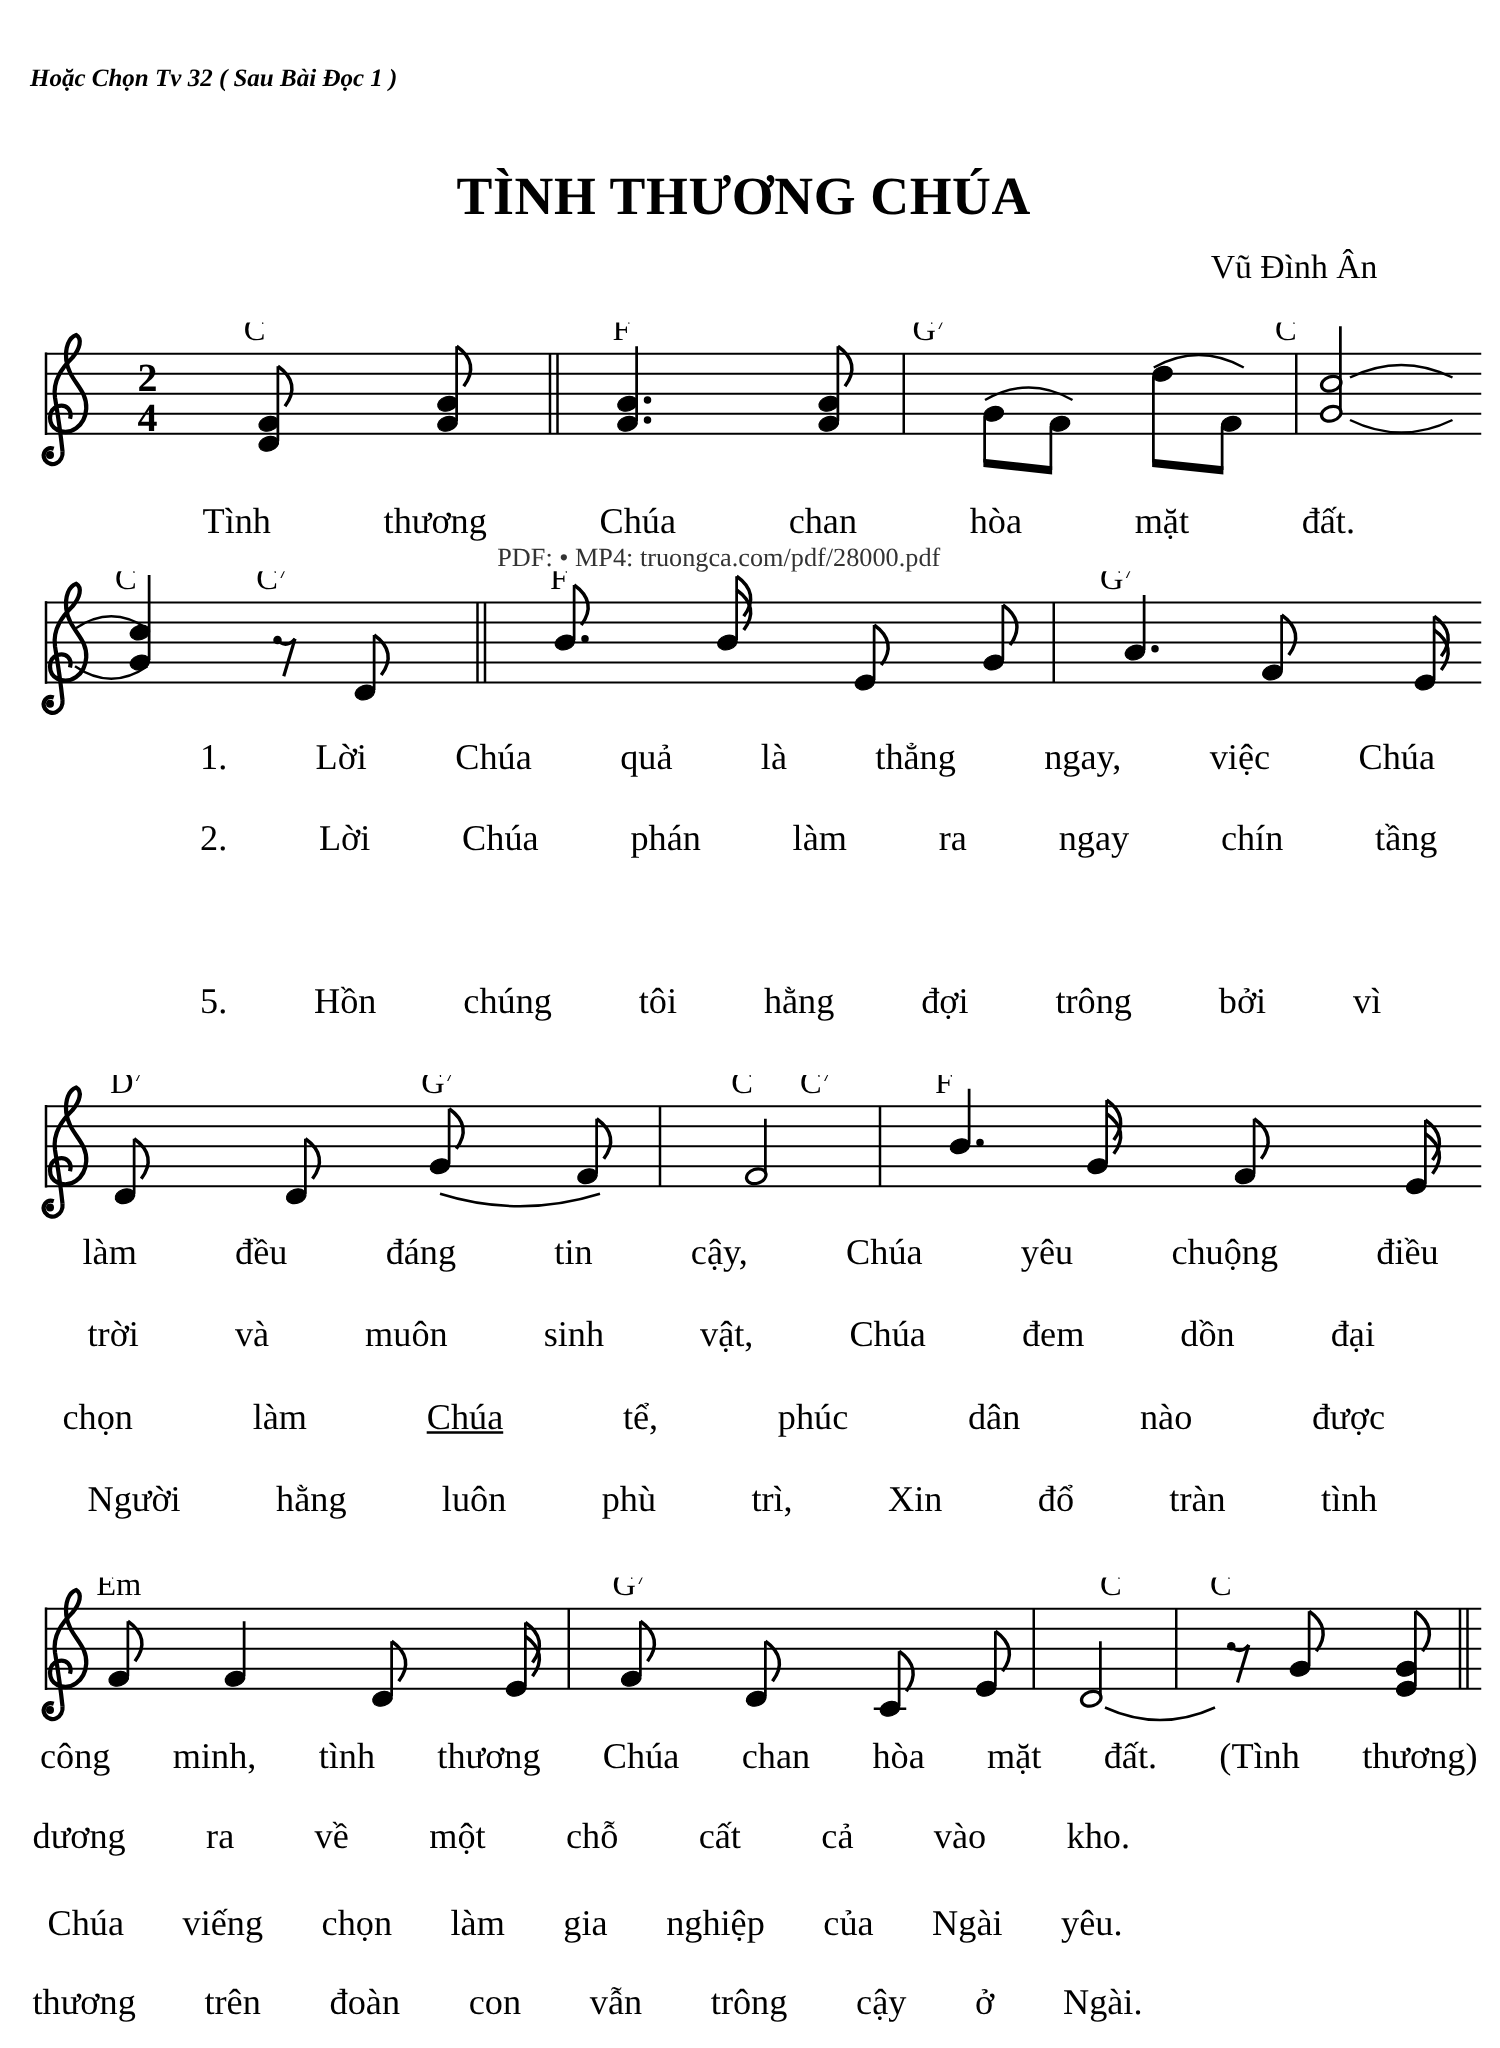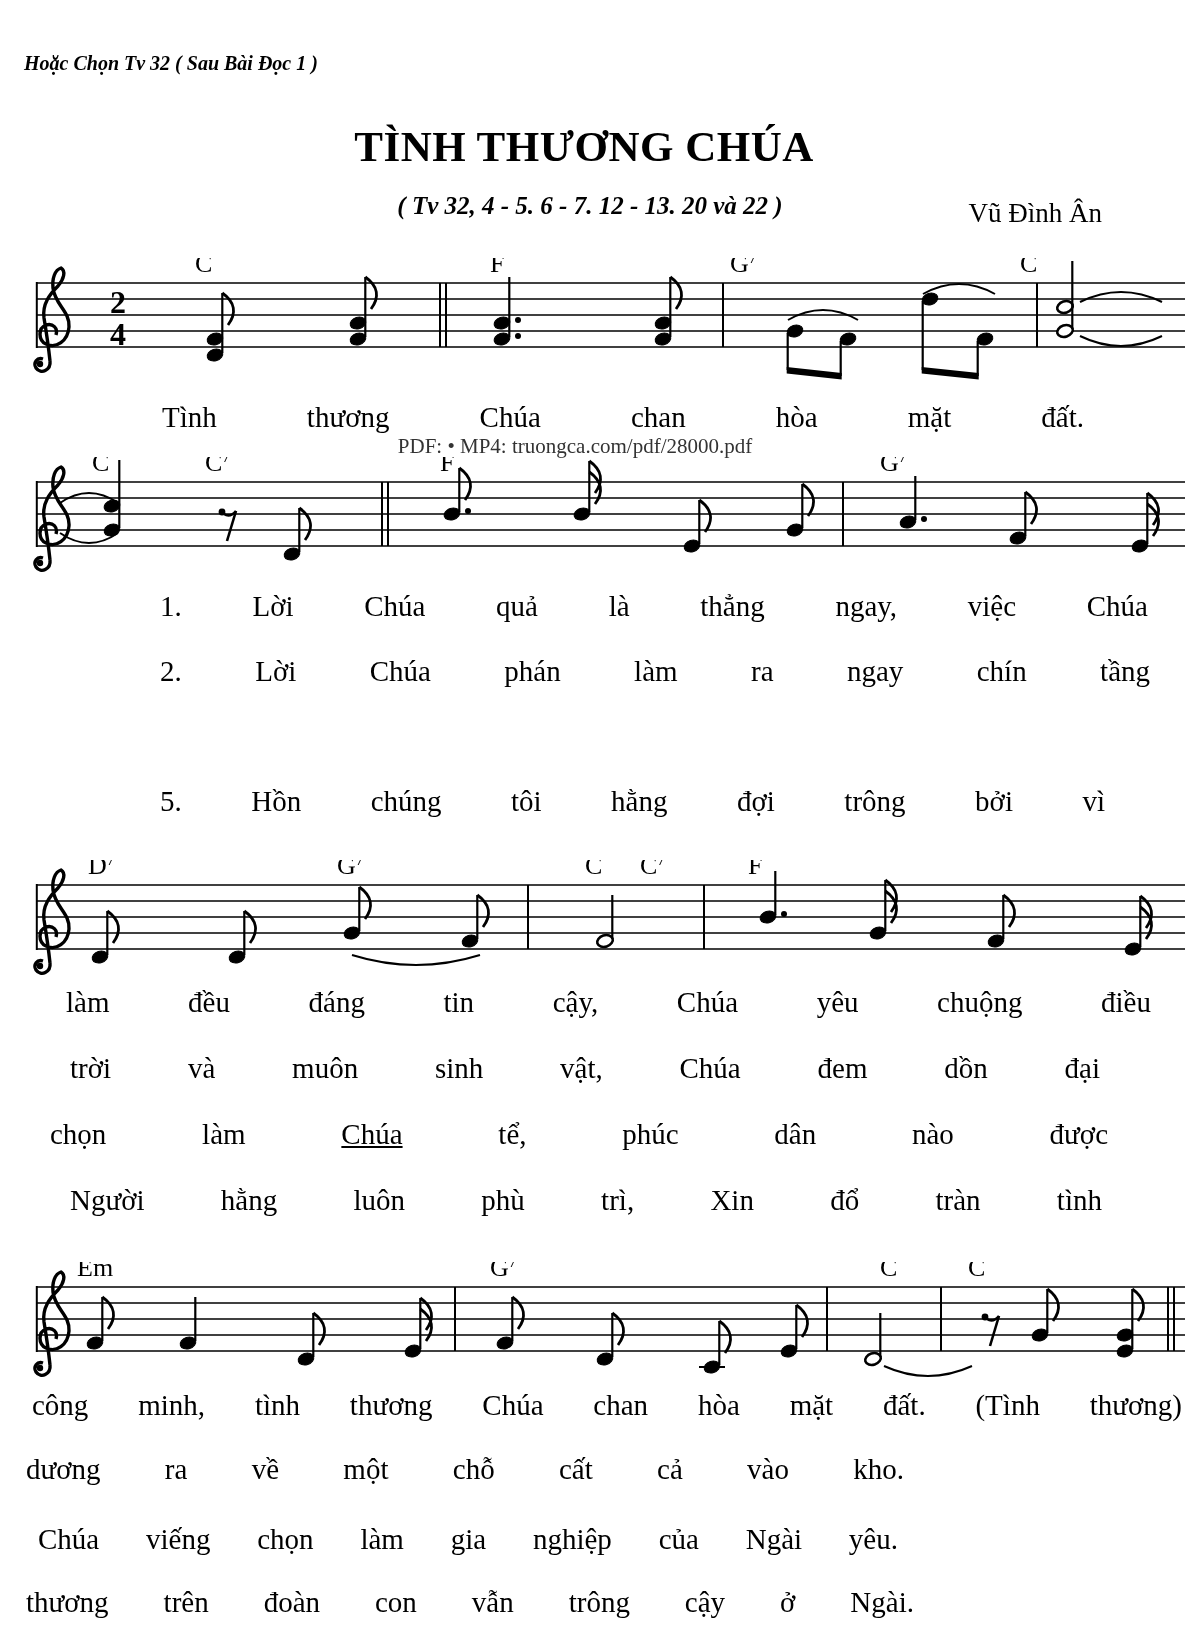--- a/index.html
+++ b/index.html
@@ -1,19 +1,19 @@
 <!DOCTYPE html>
 <html><head>
 <meta charset="utf-8">
 <style>
   html,body{margin:0;padding:0;background:#fff;}
   .page{position:relative;width:1200px;height:1638px;background:#fff;overflow:hidden;
         font-family:"Liberation Serif",serif;color:#000;}
   .header-note{position:absolute;left:24px;top:52px;font-size:20px;font-weight:bold;font-style:italic;}
-  .title{position:absolute;left:0;top:118px;width:1160px;margin:4px;text-align:center;
+  .title{position:absolute;left:0;top:118px;width:1160px;margin:15px;text-align:center;
          font-size:43px;font-weight:bold;letter-spacing:.5px;}
   .subtitle{position:absolute;left:0;top:192px;width:1180px;text-align:center;
             font-size:25px;font-weight:bold;font-style:italic;}
   .author{position:absolute;top:198px;right:98px;font-size:27px;}
   .watermark{position:absolute;left:0;top:434px;width:1150px;text-align:center;
              font-size:21px;color:#333;}
   .stave{position:absolute;left:0;width:1200px;height:150px;}
   .stave text{font-family:"Liberation Serif",serif;}
   .chord{font-size:26px;}
   .chord .sup{font-size:16px;}
@@ -22,21 +22,20 @@
          text-align:justify;text-align-last:justify;white-space:nowrap;}
   .ul{text-decoration:underline;}
 </style>
 </head>
 <body>
 
 <div class="page">
 
   <div class="header-note">Hoặc Chọn Tv 32 ( Sau Bài Đọc 1 )</div>
   <h1 class="title">TÌNH THƯƠNG CHÚA</h1>
-  <div class="subtitle">( Tv 32, 4 - 5. 6 - 7. 12 - 13. 20 và 22 )</div>
   <div class="author">Vũ Đình Ân</div>
   <div class="watermark">PDF: • MP4: truongca.com/pdf/28000.pdf</div>
 
   <svg class="stave" style="top:258px" viewBox="0 0 1200 150">
     <text class="chord" y="14" x="195"><tspan>C</tspan><tspan class="sup" dy="-9"></tspan></text>
     <text class="chord" y="14" x="490"><tspan>F</tspan><tspan class="sup" dy="-9"></tspan></text>
     <text class="chord" y="14" x="730"><tspan>G</tspan><tspan class="sup" dy="-9">7</tspan></text>
     <text class="chord" y="14" x="1020"><tspan>C</tspan><tspan class="sup" dy="-9"></tspan></text>
     <text class="tsig" x="118" y="55">2</text>
     <text class="tsig" x="118" y="87">4</text>

